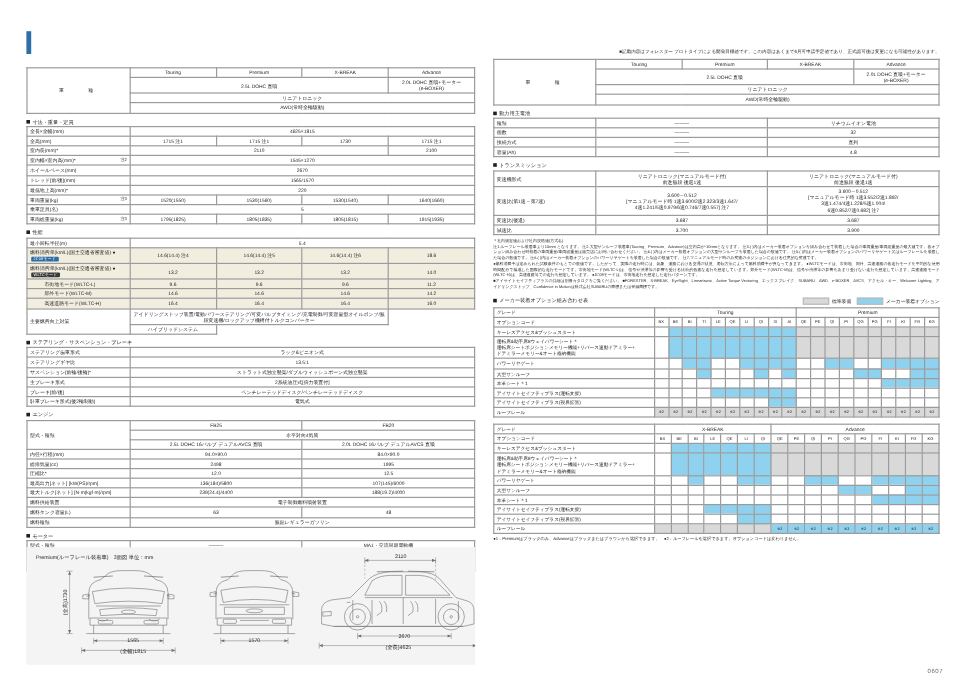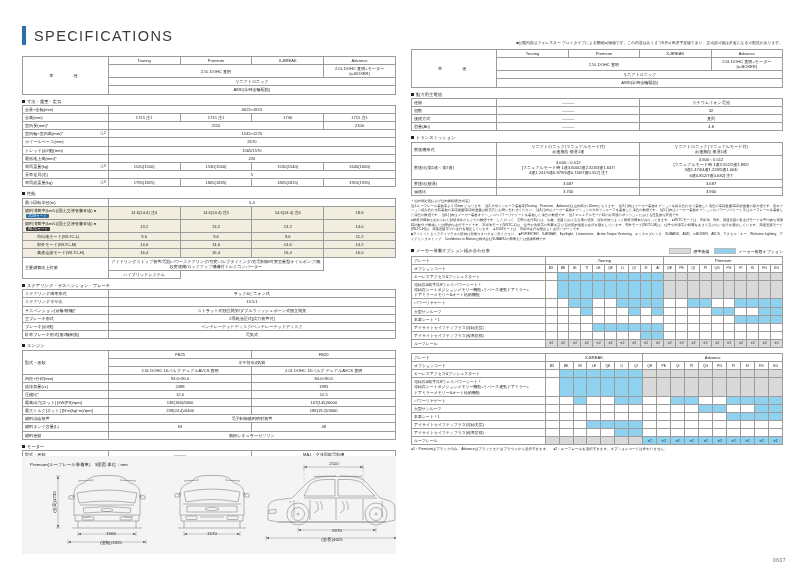--- a/index.html
+++ b/index.html
@@ -86,21 +86,20 @@
 
   .footnote-b { font-size: 3.5px; margin-top: 2px; }
 </style>
 </head>
 <body>
 
 <div class="page">
 
   <div class="title-wrap">
     <div class="title-bar"></div>
-    <div class="title-text">SPECIFICATIONS</div>
   </div>
 
   <div class="col-left">
 
     <table class="spec">
       <colgroup>
           <col style="width:23%">
           <col style="width:19.25%">
           <col style="width:19.25%">
           <col style="width:19.25%">

